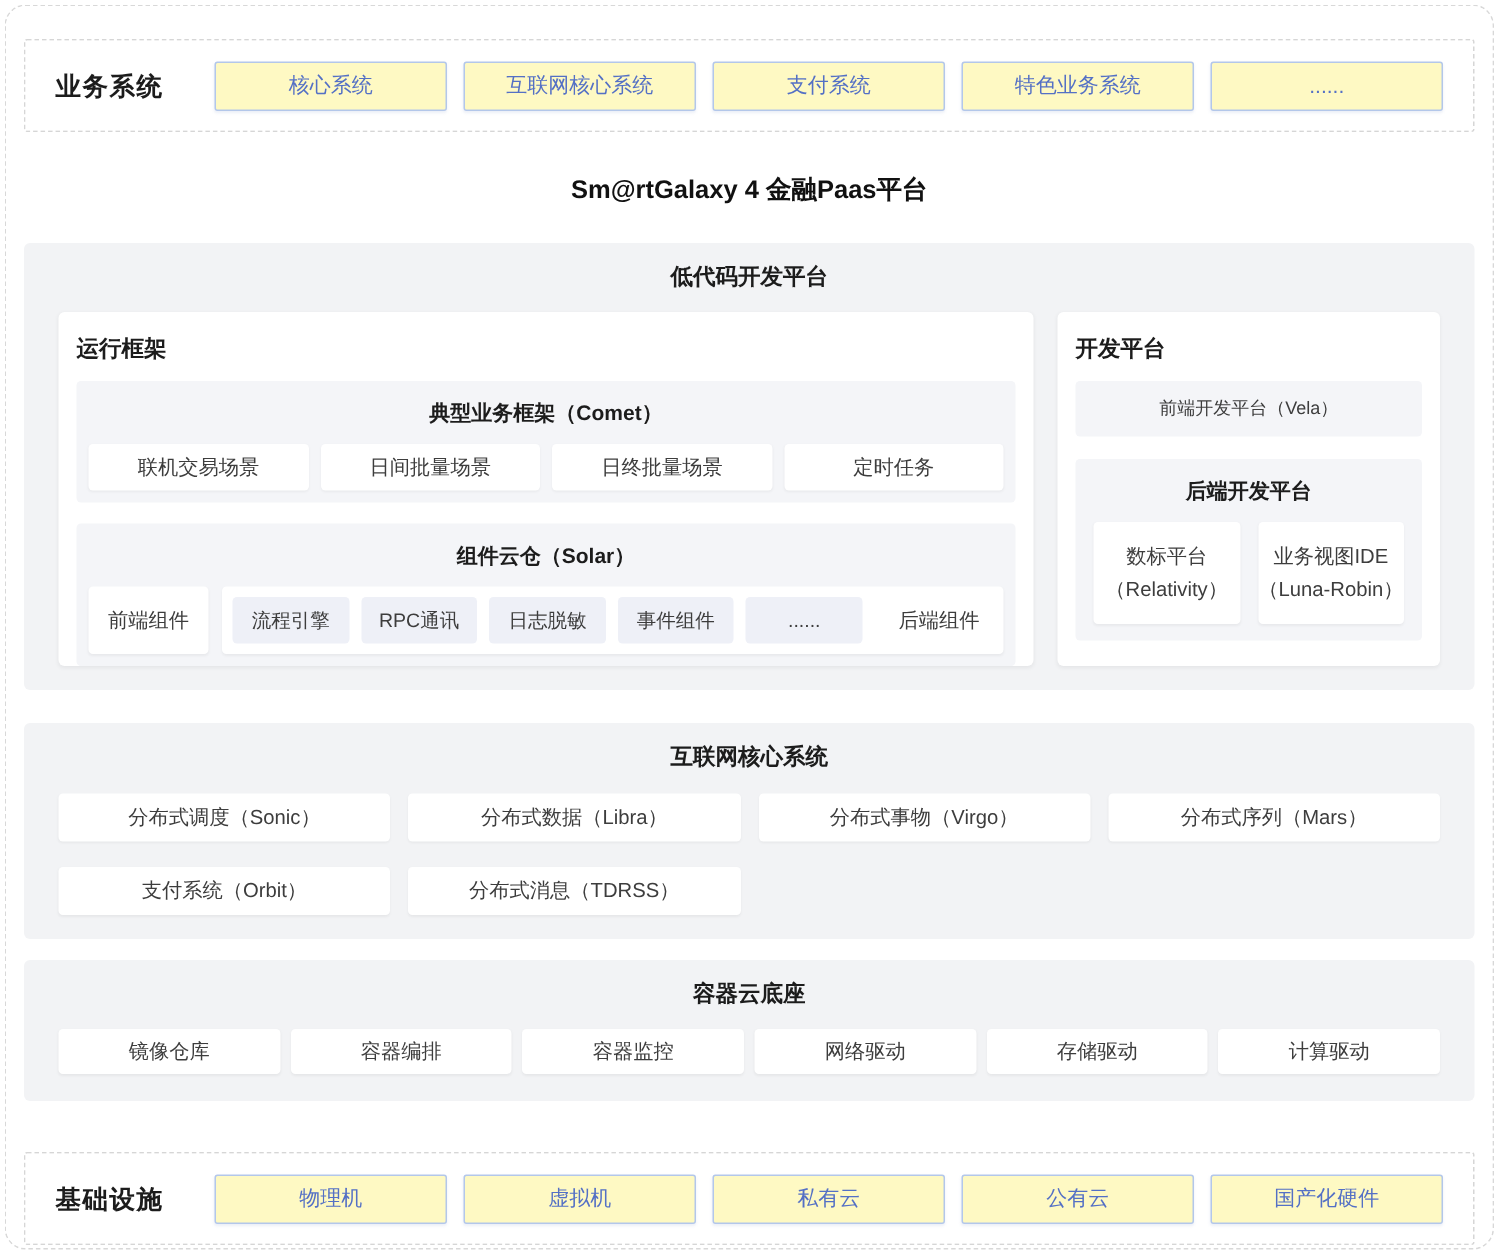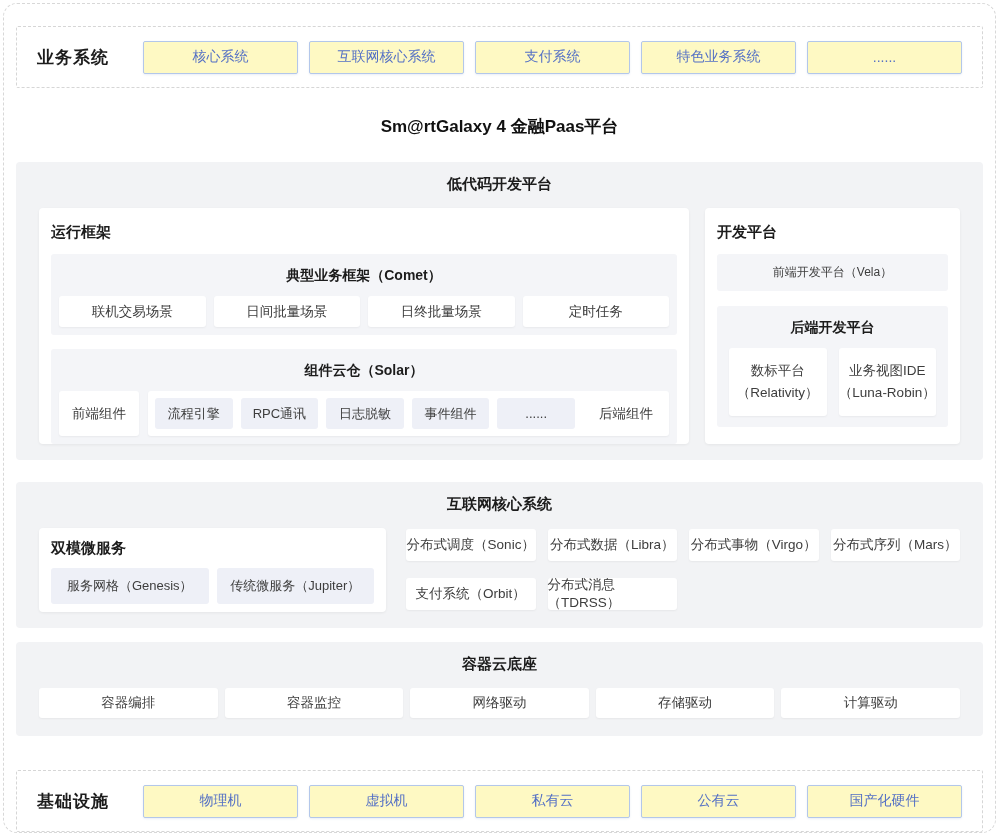--- a/index.html
+++ b/index.html
@@ -255,41 +255,35 @@
           </div>
         </div>
       </div>
 
     </div>
   </div>
 
   <div class="gray-section distributed">
     <div class="gray-section-title">互联网核心系统</div>
     <div class="dist-body">
-      <div class="white-card card-dual">
-        <div class="card-title dual-title">双模微服务</div>
-        <div class="dual-row">
-          <div class="chip dual-chip">服务网格（Genesis）</div>
-          <div class="chip dual-chip">传统微服务（Jupiter）</div>
-        </div>
-      </div>
       <div class="dist-grid">
         <div class="white-box dist-cell">分布式调度（Sonic）</div>
         <div class="white-box dist-cell">分布式数据（Libra）</div>
         <div class="white-box dist-cell">分布式事物（Virgo）</div>
         <div class="white-box dist-cell">分布式序列（Mars）</div>
         <div class="white-box dist-cell">支付系统（Orbit）</div>
         <div class="white-box dist-cell">分布式消息（TDRSS）</div>
       </div>
     </div>
   </div>
 
   <div class="gray-section container-cloud">
     <div class="gray-section-title">容器云底座</div>
     <div class="cc-row">
+      <div class="white-box cc-box">镜像仓库</div>
       <div class="white-box cc-box">容器编排</div>
       <div class="white-box cc-box">容器监控</div>
       <div class="white-box cc-box">网络驱动</div>
       <div class="white-box cc-box">存储驱动</div>
       <div class="white-box cc-box">计算驱动</div>
     </div>
   </div>
 
   <div class="dashed-band infra-band">
     <div class="band-label">基础设施</div>

